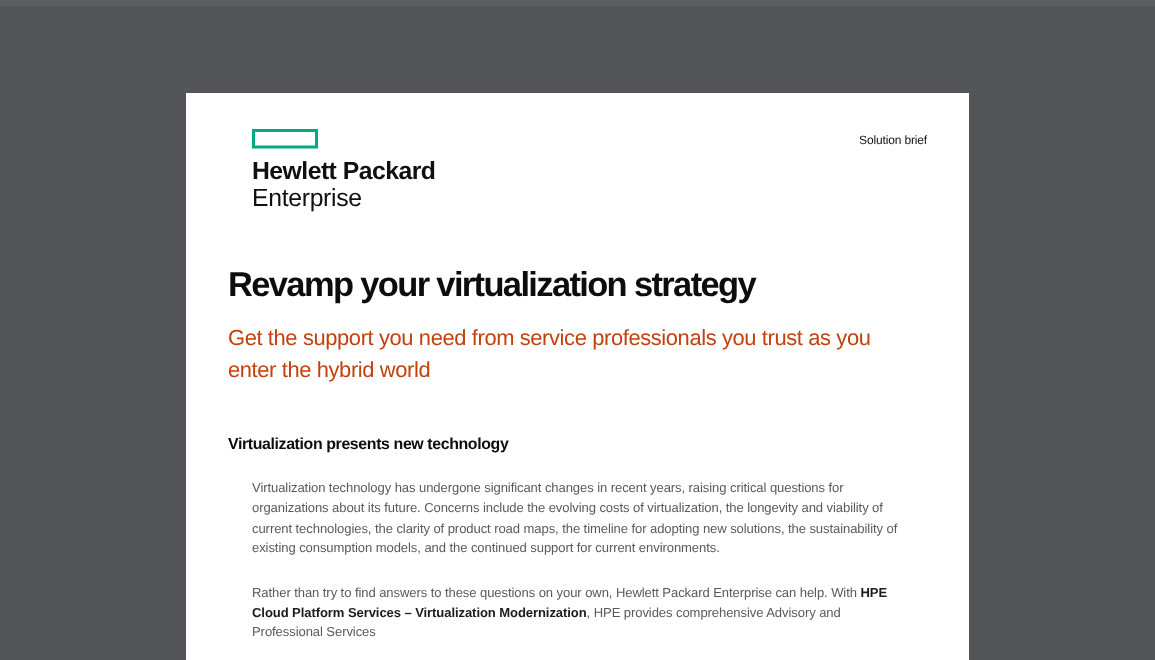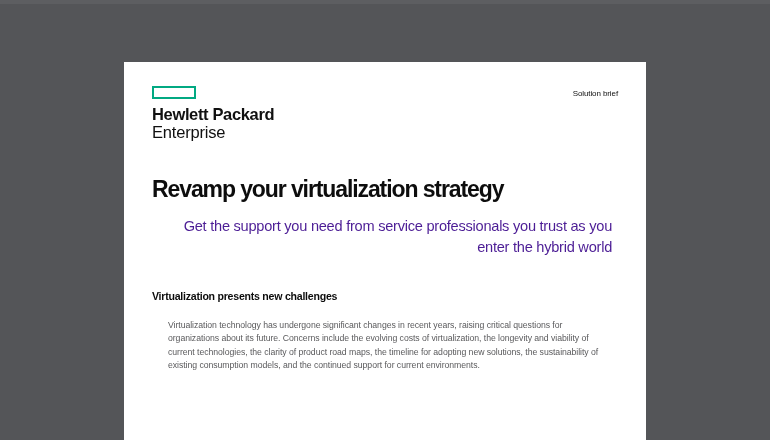--- a/index.html
+++ b/index.html
@@ -55,21 +55,21 @@
   }
 
   
   .page-header {
     position: relative;
     height: 86px;
   }
 
   .hpe-logo {
     position: absolute;
-    left: 0;
+    left: 16px;
     top: 24px;
     width: 180px;
   }
   .hpe-mark {
     width: 44px;
     height: 13px;
     border: 2.5px solid #01A982;
     box-sizing: border-box;
     margin-bottom: 7px;
   }
@@ -117,24 +117,23 @@
     color: #0d0d0d;
     margin: 0 0 12px 0;
     white-space: nowrap;
   }
   .hero-subtitle {
     font-family: "Liberation Sans", sans-serif;
     font-weight: 400;
     font-size: 14.6px;
     line-height: 20.5px;
     letter-spacing: -0.25px;
-    color: #4c1d95;
+    color: #c2410c;
     margin: 0;
     max-width: 460px;
-    text-align: right;
   }
 
   
   .sections {
     margin-top: 32px;
   }
   .section + .section {
     margin-top: 13px;
   }
   .section-heading {
@@ -184,25 +183,26 @@
       </div>
 
       <div class="hero">
         <h1 class="hero-title">Revamp your virtualization strategy</h1>
         <p class="hero-subtitle">Get the support you need from service professionals you trust as you enter the hybrid world</p>
       </div>
 
       <div class="sections">
 
         <div class="section">
-          <h2 class="section-heading">Virtualization presents new challenges</h2>
+          <h2 class="section-heading">Virtualization presents new technology</h2>
           <p class="section-body">Virtualization technology has undergone significant changes in recent years, raising critical questions for organizations about its future. Concerns include the evolving costs of virtualization, the longevity and viability of current technologies, the clarity of product road maps, the timeline for adopting new solutions, the sustainability of existing consumption models, and the continued support for current environments.</p>
         </div>
 
         <div class="section">
+          <p class="section-body">Rather than try to find answers to these questions on your own, Hewlett Packard Enterprise can help. With <b>HPE Cloud Platform Services – Virtualization Modernization</b>, HPE provides comprehensive Advisory and Professional Services</p>
         </div>
 
       </div>
 
     </div>
   </div>
 
 </div>
 
 </body></html>

